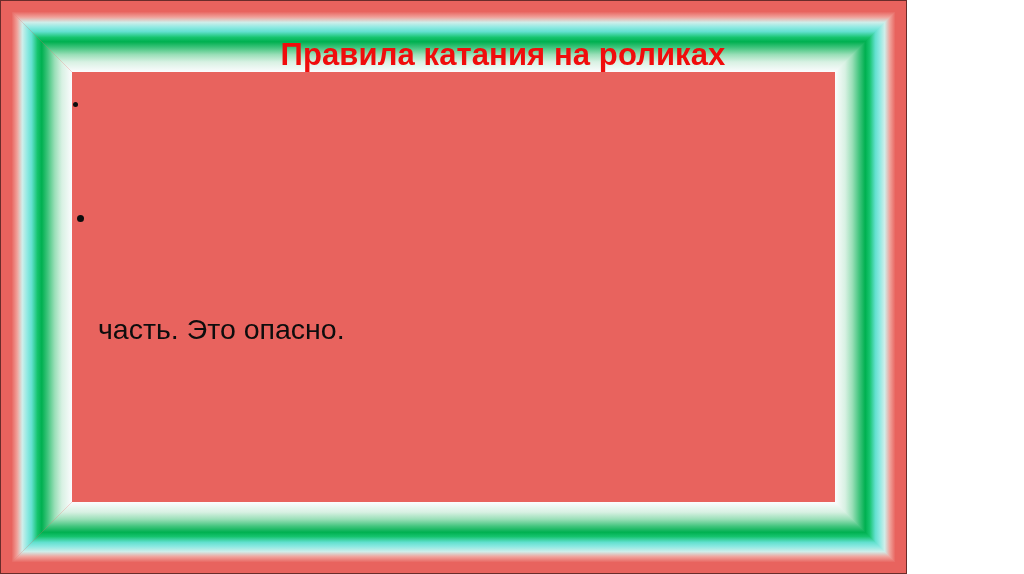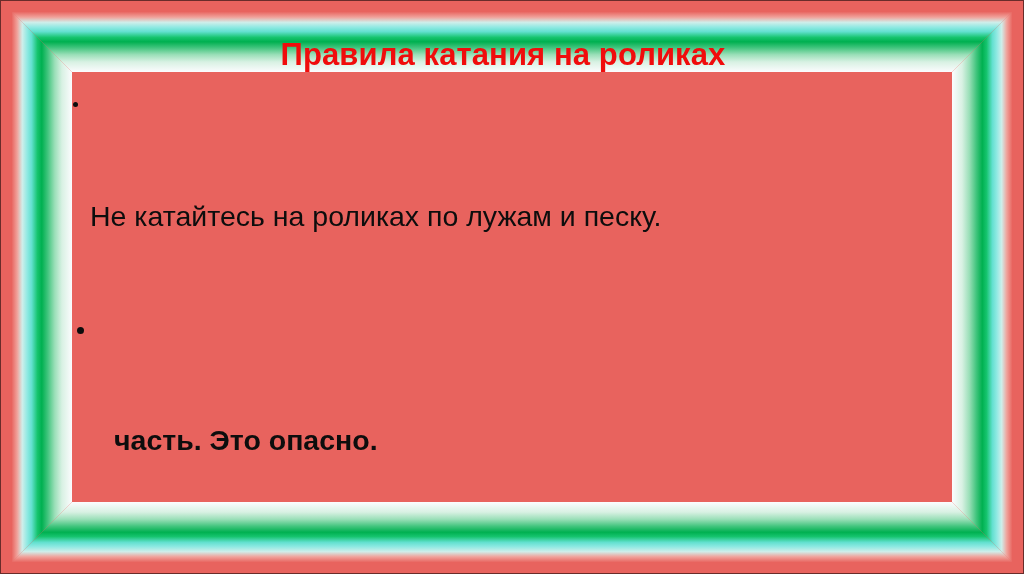--- a/index.html
+++ b/index.html
@@ -8,21 +8,21 @@
     padding: 0;
     background: #ffffff;
   }
   body {
     font-family: "Liberation Sans", "DejaVu Sans", sans-serif;
   }
 
   
   .slide {
     position: relative;
-    width: 1024px;
+    width: 907px;
     height: 574px;
     overflow: hidden;
     background: #86efac;
   }
 
   
   .frame-outer {
     position: absolute;
     inset: 0;
     background: #e8635e;
@@ -163,22 +163,21 @@
     width: 5px;
     height: 5px;
   }
   .bullet-item.first {
     padding-left: 30px;
   }
   .bullet-item .line {
     display: block;
   }
   .bullet-item .line.cont {
-    margin-left: 20px;
-    font-weight: bold;
+    margin-left: 4px;
   }
 </style>
 </head>
 <body>
 
 <div class="slide">
 
   <div class="frame-outer"></div>
   <div class="frame-side top"></div>
   <div class="frame-side bottom"></div>
@@ -187,21 +186,20 @@
   <div class="frame-keyline"></div>
 
   <div class="content">
 
     <h1 class="slide-title">Правила катания на роликах</h1>
 
     <ul class="bullet-list">
 
       <li class="bullet-item first">
         <span class="bullet-dot"></span>
-        <span class="line">Не катайтесь на роликах по лужам и песку.</span>
       </li>
 
       <li class="bullet-item">
         <span class="bullet-dot"></span>
         <span class="line cont">часть. Это опасно.</span>
       </li>
 
     </ul>
   </div>
 </div>

